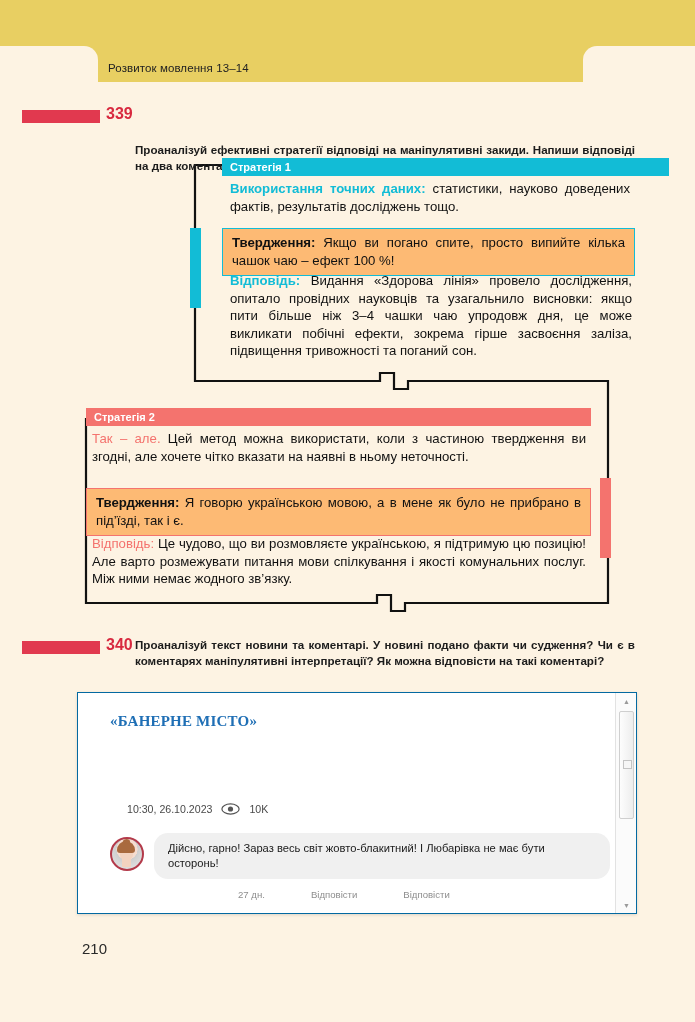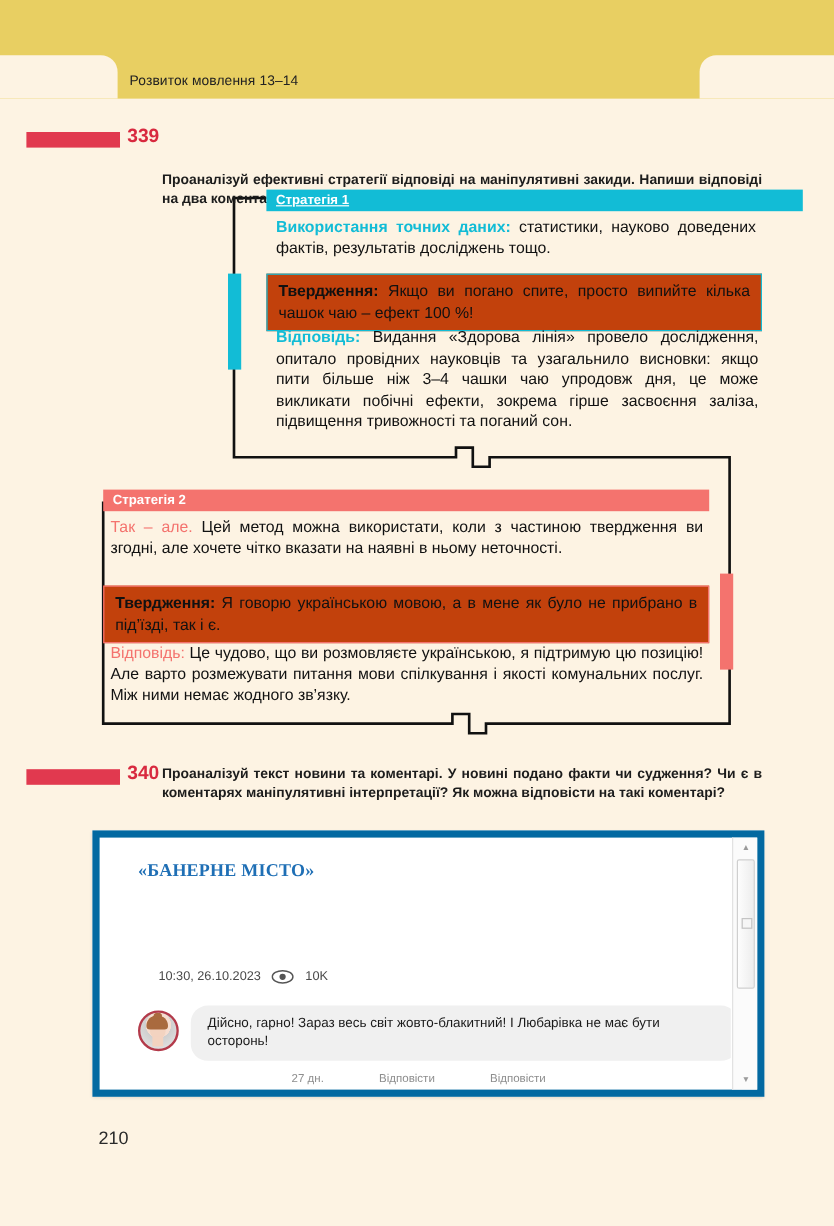--- a/index.html
+++ b/index.html
@@ -66,31 +66,31 @@
   .serif{
     font-family:Liberation Sans, sans-serif;
     font-size:13.2px;line-height:1.33;
     color:#111;text-align:justify;
   }
   .lead-cyan{color:#12bcd6;font-weight:bold;}
   .lead-red{color:#f4736e;}
   .bold{font-weight:bold;}
 
   .claim-box{
-    position:absolute;box-sizing:border-box;background:#c2410c;
+    position:absolute;box-sizing:border-box;background:#fdba74;
     padding:5px 9px 6px 9px;
   }
   .claim-cyan{border:1.6px solid #12bcd6;}
   .claim-red{border:1.6px solid #f4736e;}
 
   
   .news-card{
     position:absolute;left:77px;top:692px;width:560px;height:222px;
     background:#ffffff;
-    border:6px solid #0369a1;
+    border:1px solid #0369a1;
     box-shadow:0 1px 3px rgba(0,0,0,.13);
     box-sizing:border-box;
   }
   .news-inner{position:absolute;left:0;top:0;right:22px;bottom:0;overflow:hidden;}
   .news-title{
     position:absolute;left:32px;top:20px;
     font-family:"Liberation Serif",serif;
     font-size:15px;font-weight:bold;color:#1f6fb5;letter-spacing:.2px;
   }
   .news-body{
@@ -173,21 +173,21 @@
 
 <svg class="connectors" viewBox="0 0 695 1022">
 
   <path d="M 222 165 L 195 165 L 195 381 L 380 381 L 380 373 L 394 373 L 394 389 L 408 389 L 408 381 L 608 381 L 608 603 L 405 603 L 405 611 L 391 611 L 391 595 L 377 595 L 377 603 L 86 603 L 86 418" fill="none" stroke="#111111" stroke-width="2.2" stroke-linejoin="miter"></path>
 </svg>
 
 <div class="ex-bar" style="left:22px;top:110px;"></div>
 <div class="ex-num" style="left:106px;top:105px;">339</div>
 <div class="ex-text" style="left:135px;top:106px;width:500px;margin-top:36px;">Проаналізуй ефективні стратегії відповіді на маніпулятивні закиди. Напиши відповіді на два коментарі з попереднього завдання, використавши ці стратегії.</div>
 
-<div class="strategy-title s1-title" style="left:222px;top:158px;width:447px;text-decoration:underline;">Стратегія 1</div>
+<div class="strategy-title s1-title" style="left:222px;top:158px;width:447px;">Стратегія 1</div>
 
 <div class="accent-bar" style="left:190px;top:228px;width:11px;height:80px;background:#12bcd6;"></div>
 
 <div class="serif" style="position:absolute;left:230px;top:180px;width:400px;">
   <span class="lead-cyan">Використання точних даних:</span><span> статистики, науково доведених фактів, результатів досліджень тощо.</span>
 </div>
 
 <div class="claim-box claim-cyan" style="left:222px;top:228px;width:413px;">
   <div class="serif">
     <span class="bold">Твердження:</span><span> Якщо ви погано спите, просто випийте кілька чашок чаю – ефект 100 %!</span>

